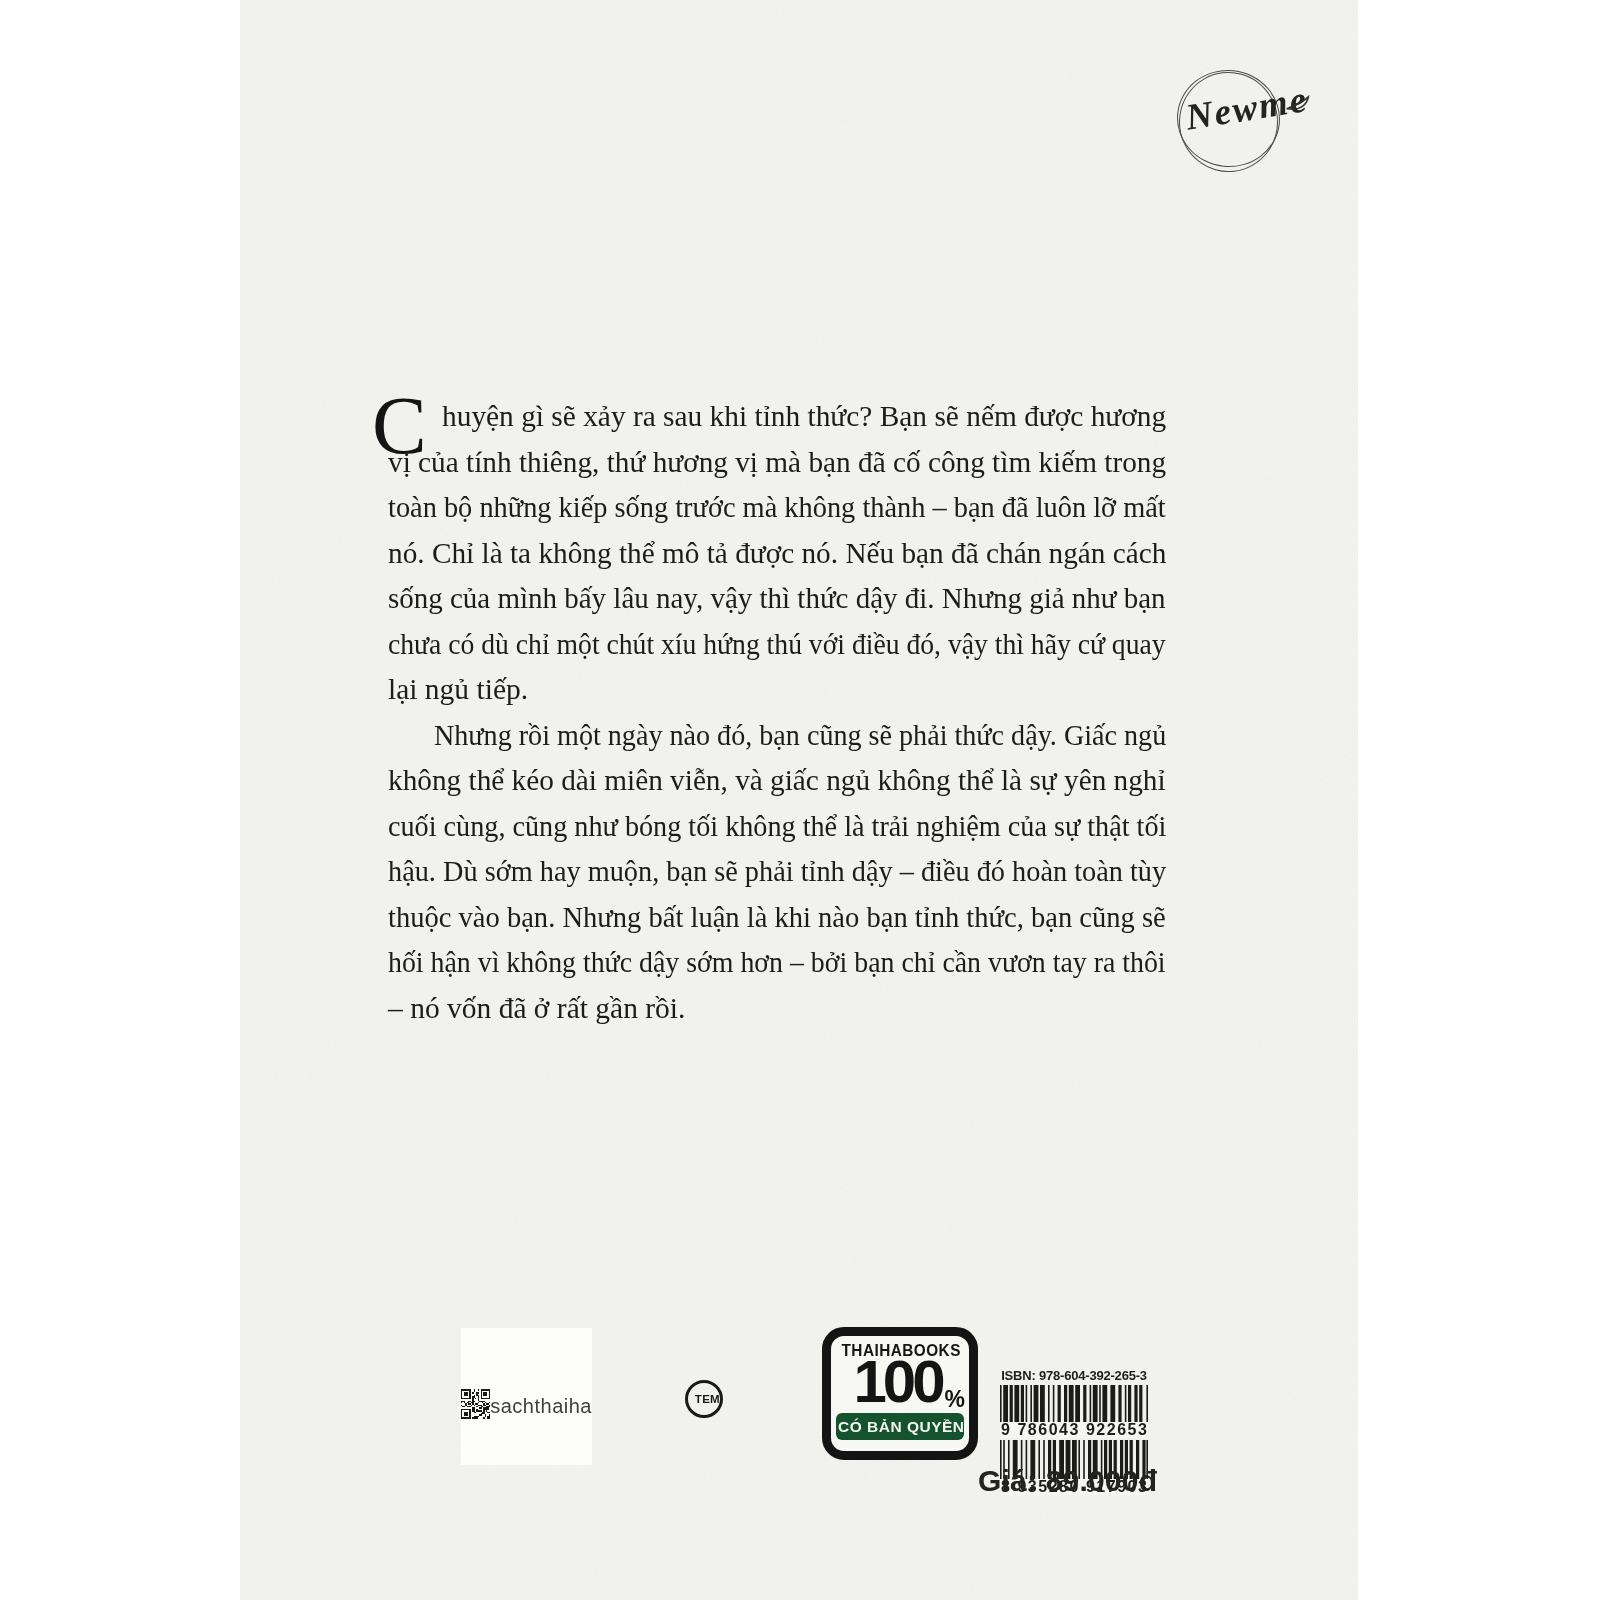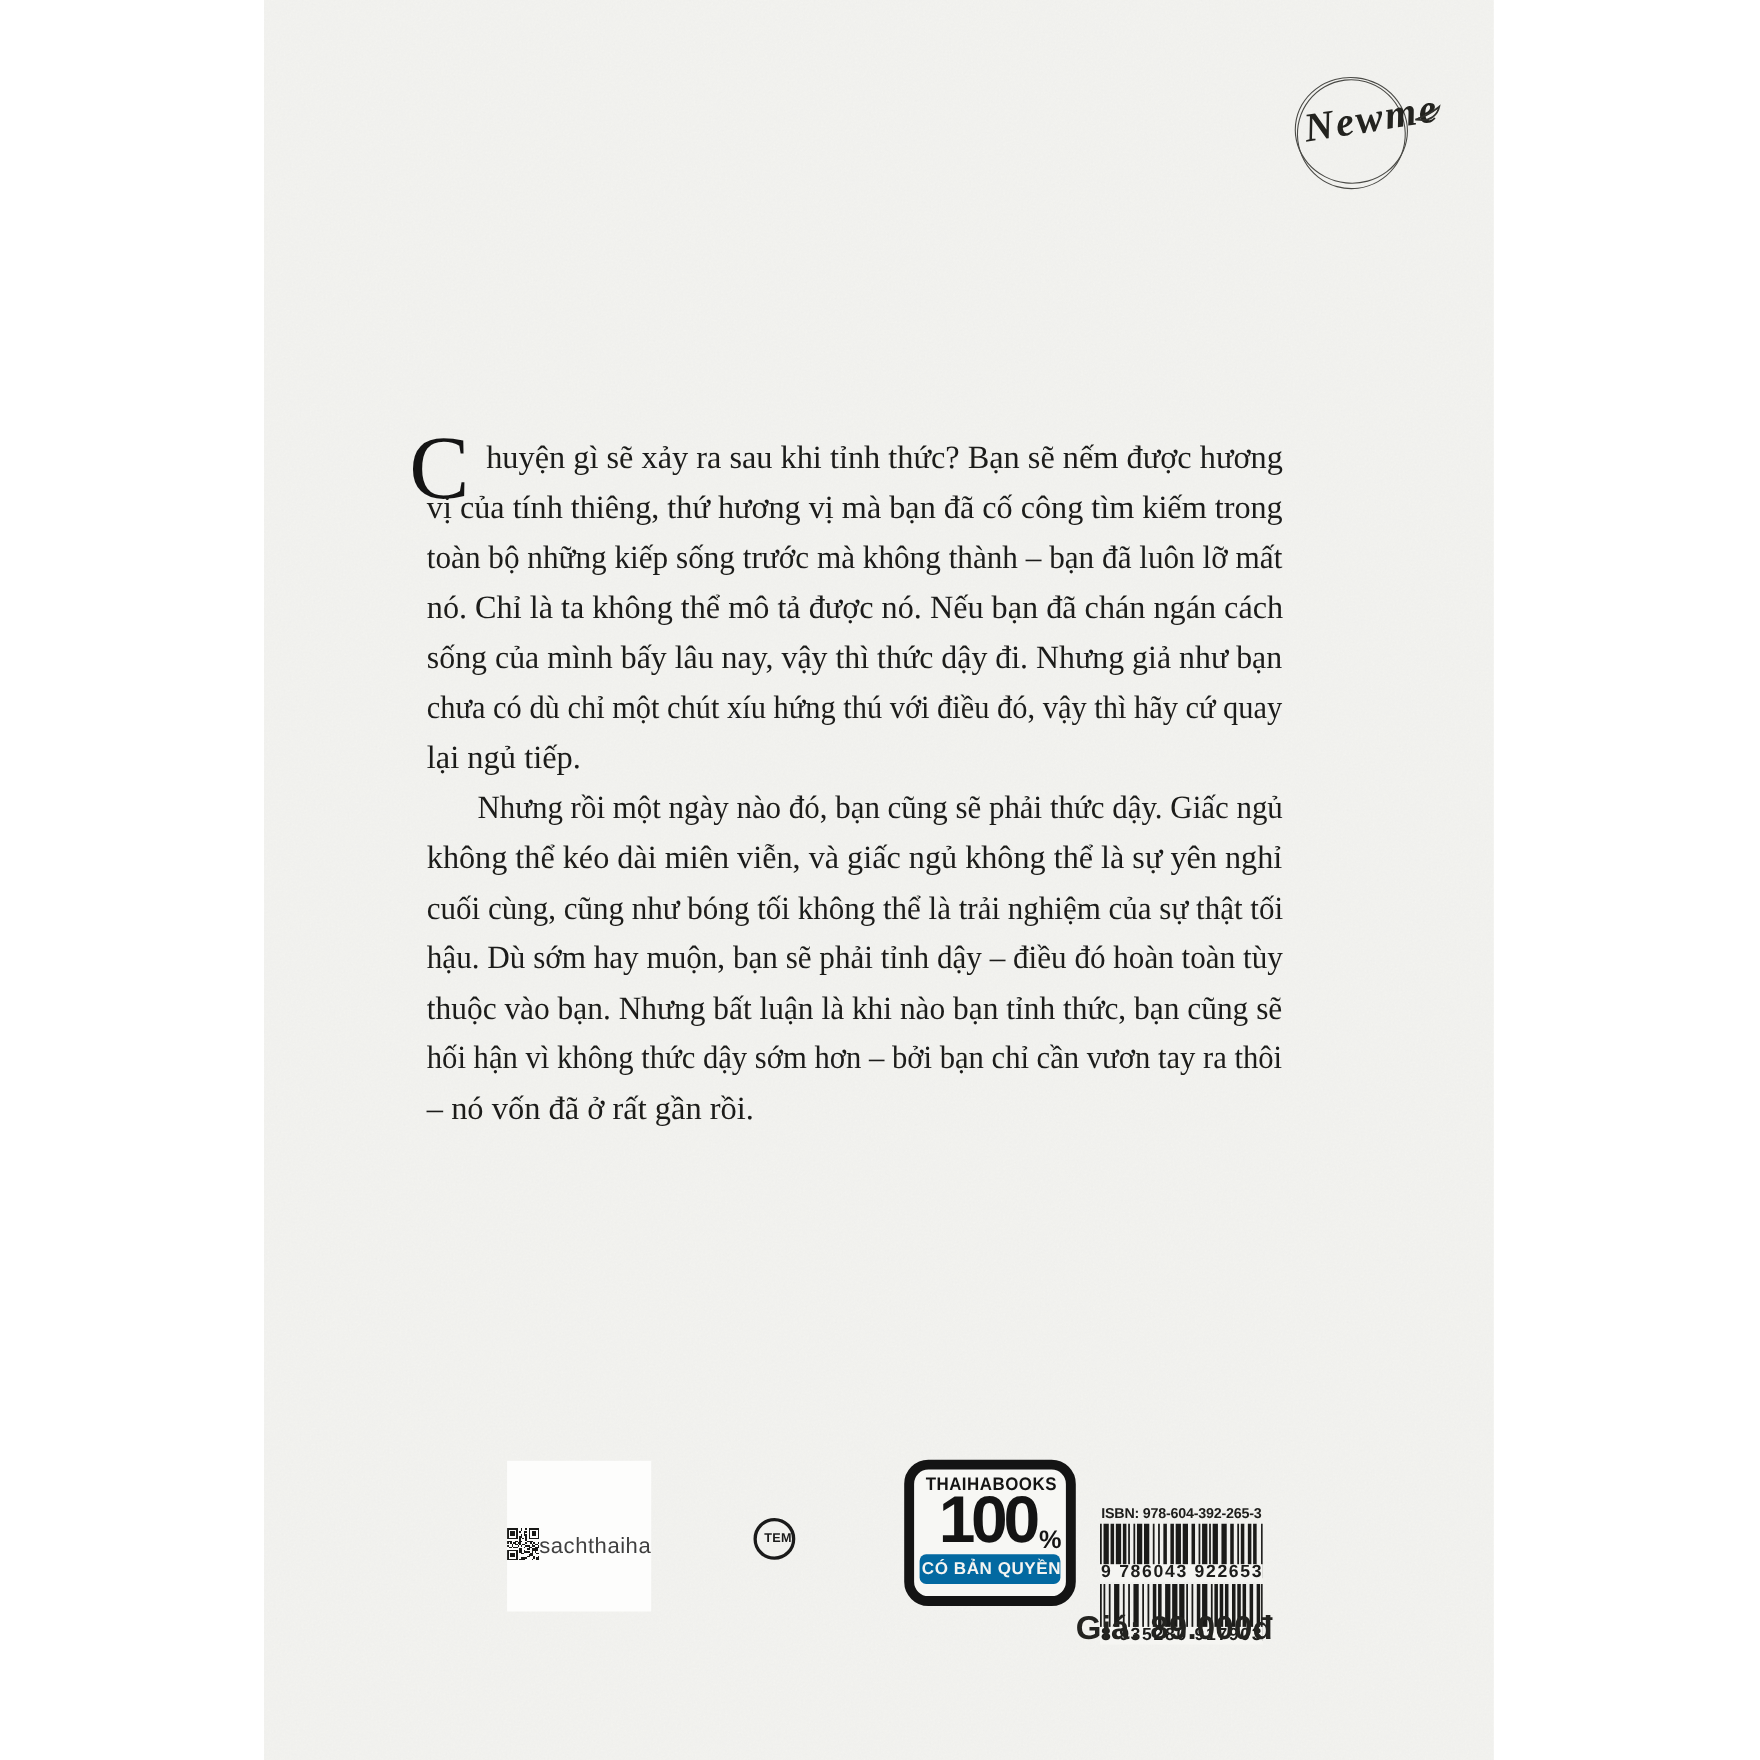--- a/index.html
+++ b/index.html
@@ -47,21 +47,21 @@
          font-weight:600; color:#1a1a1a; letter-spacing:.3px; }
 
   .badge { position:absolute; left:582px; top:1327px; width:156px; height:133px;
            background:#f7f7f4; border:9px solid #141414; border-radius:22px;
            display:flex; flex-direction:column; align-items:flex-end;
            font-family:"Liberation Sans",sans-serif; color:#141414; padding:5px 4px 16px; }
   .badge-brand { font-size:16.5px; font-weight:700; letter-spacing:.5px; transform:scaleX(.93); white-space:nowrap; }
   .badge-mid { display:flex; align-items:flex-end; margin-top:-6px; height:58px; }
   .badge-100 { font-size:60px; font-weight:800; letter-spacing:-4px; line-height:1; }
   .badge-pct { font-size:23px; font-weight:800; margin-left:3px; line-height:1; margin-bottom:1px; }
-  .badge-claim { align-self:stretch; margin:1px 1px 0; background:#0369a1; color:#f5f5f2;
+  .badge-claim { align-self:stretch; margin:1px 1px 0; background:#14532d; color:#f5f5f2;
                  border-radius:6px; text-align:center; font-size:15.5px; font-weight:700;
                  letter-spacing:.5px; padding:5px 2px 4px; white-space:nowrap; }
 
   .barcode-col { position:absolute; left:760px; top:1332px; width:148px;
                  font-family:"Liberation Sans",sans-serif; color:#1d1d1b; }
   .isbn { font-size:13px; font-weight:600; text-align:center; white-space:nowrap;
           letter-spacing:-.2px; margin-bottom:2px;margin-top:36px; }
   .bc { display:block; width:148px; }
   .bc1 { height:50px; }
   .bc2 { height:52px; }

